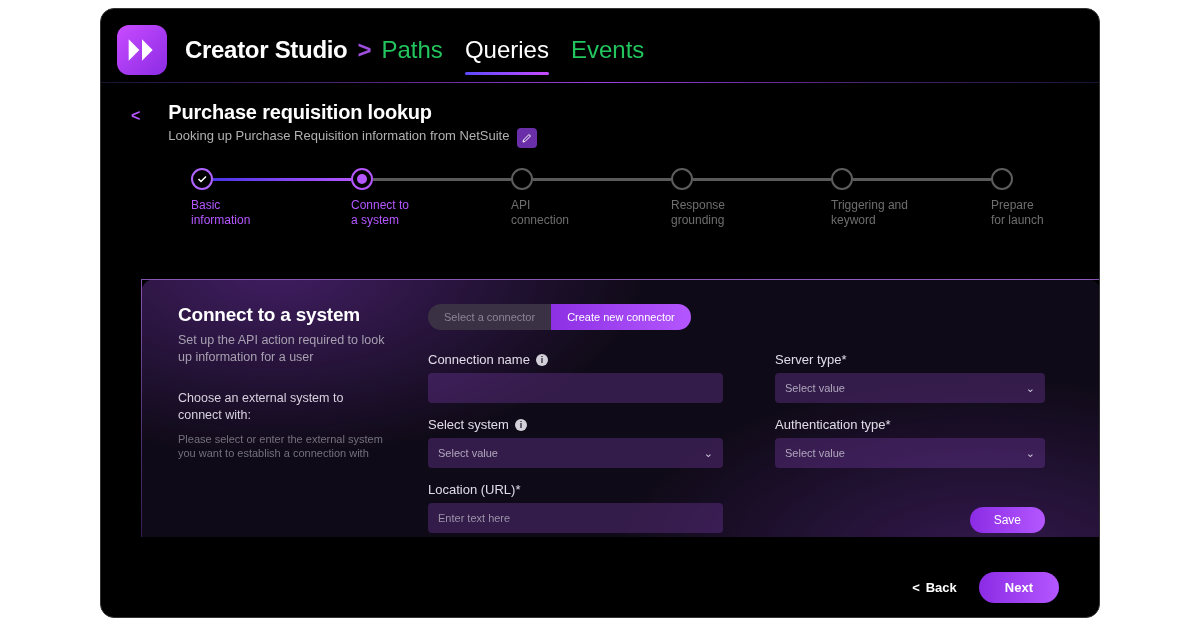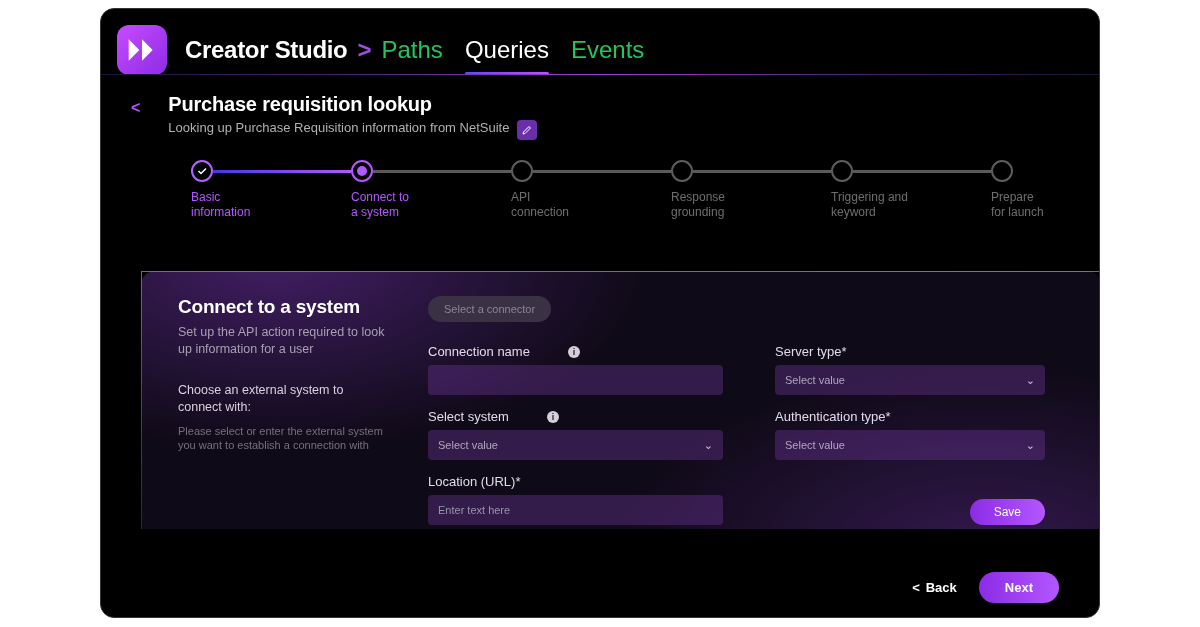--- a/index.html
+++ b/index.html
@@ -17,21 +17,21 @@
     background: #000;
     border: 1px solid #333;
     border-radius: 14px;
     overflow: hidden;
   }
 
   
   .header {
     display: flex;
     align-items: center;
-    padding: 16px 20px 0 16px;
+    padding: 16px 20px 8px 16px;
     position: relative;
   }
   .logo {
     width: 50px; height: 50px;
     border-radius: 12px;
     background: linear-gradient(135deg, #c94bff 0%, #8b2ce5 100%);
     display: flex; align-items: center; justify-content: center;
     margin-right: 18px;
   }
   .logo svg { width: 32px; height: 32px; fill: #fff; }
@@ -214,21 +214,20 @@
     display: grid;
     grid-template-columns: 295px 270px;
     column-gap: 52px;
     row-gap: 14px;
   }
   .field-label {
     display:flex; align-items:center;
     color: #e0dbe6;
     font-size: 13px;
     margin-bottom: 6px;
-    gap: 32px;
   }
   .info-icon {
     width: 12px; height: 12px; border-radius:50%;
     background:#d4d0da;
     color:#201a2a;
     font-size: 9px; font-weight:700;
     display:inline-flex; align-items:center; justify-content:center;
     margin-left: 6px;
   }
   .input, .select {
@@ -364,20 +363,21 @@
         <div class="left-col">
           <div class="section-title">Connect to a system</div>
           <div class="section-desc">Set up the API action required to look up information for a user</div>
           <div class="choose-title">Choose an external system to connect with:</div>
           <div class="choose-help">Please select or enter the external system you want to establish a connection with</div>
         </div>
 
         <div class="mid-col">
           <div class="pill-toggle">
             <div class="pill-half">Select a connector</div>
+            <div class="pill-half active">Create new connector</div>
           </div>
 
           <div class="form-grid">
 
             <div>
               <div class="field-label">
                 <span>Connection name</span>
                 <span class="info-icon">i</span>
               </div>
               <input class="input" type="text" style="">

